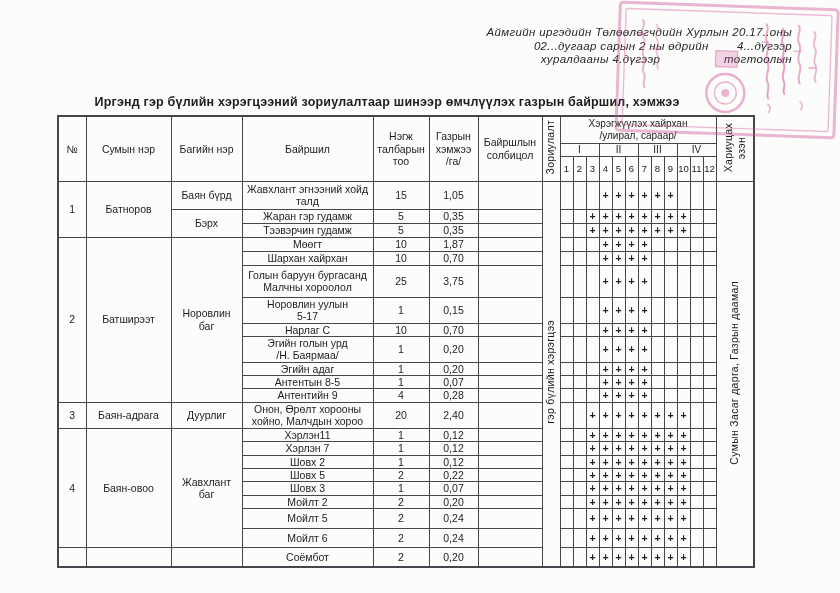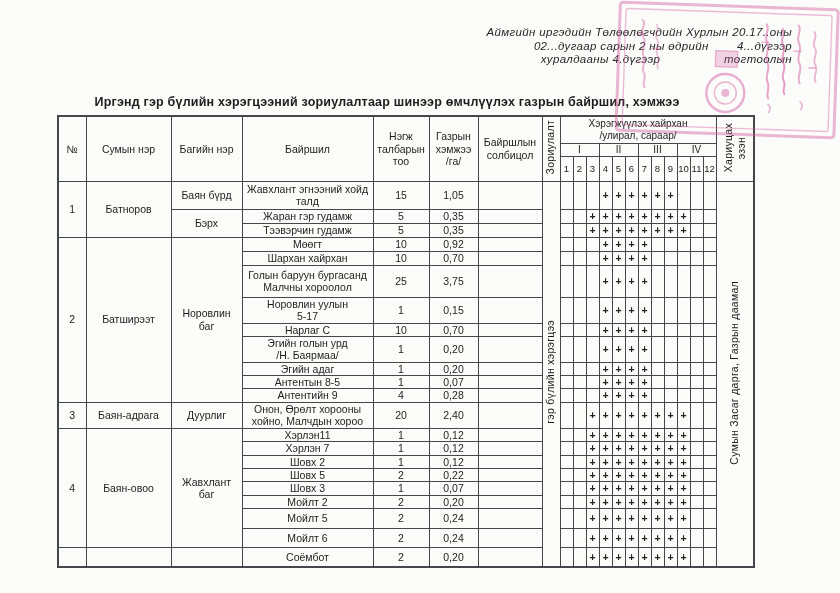--- a/index.html
+++ b/index.html
@@ -195,21 +195,21 @@
           <td class="mark"></td>
           <td class="mark"></td>
         </tr>
         <tr style="height: 14px;">
           <td rowspan="9">2</td>
           <td rowspan="9">Батширээт</td>
           <td class="pre" rowspan="9">Норовлин
 баг</td>
           <td class="loc pre">Мөөгт</td>
           <td>10</td>
-          <td>0,92</td>
+          <td>1,87</td>
           <td></td>
           <td class="mark"></td>
           <td class="mark"></td>
           <td class="mark"></td>
           <td class="mark">+</td>
           <td class="mark">+</td>
           <td class="mark">+</td>
           <td class="mark">+</td>
           <td class="mark"></td>
           <td class="mark"></td>

